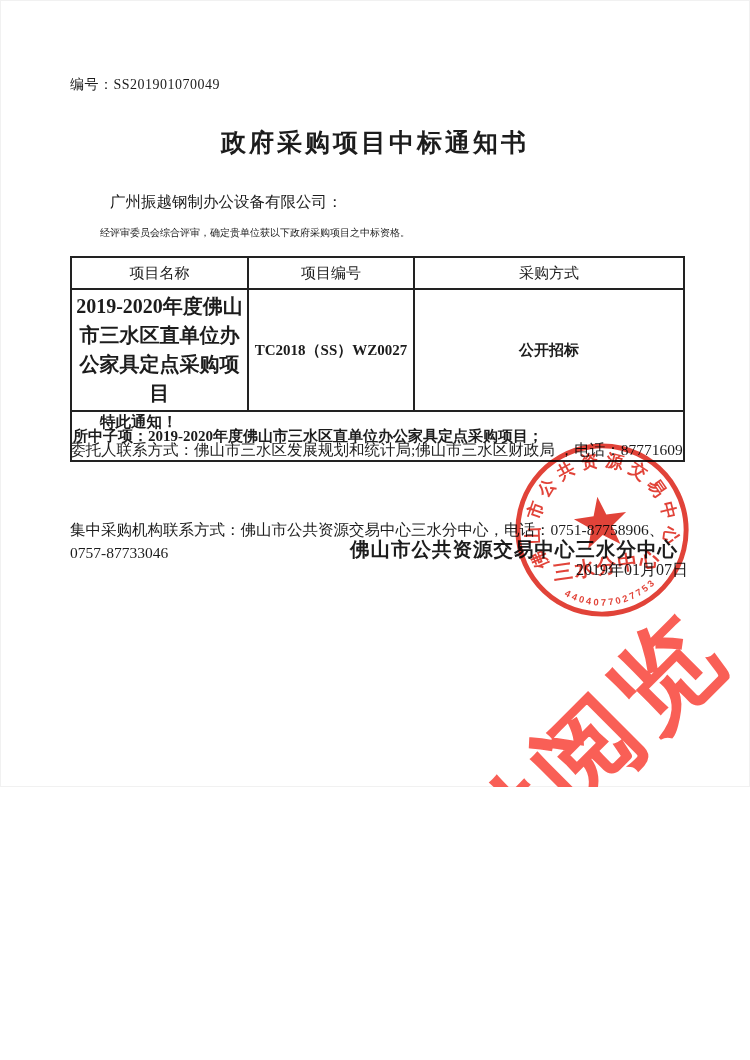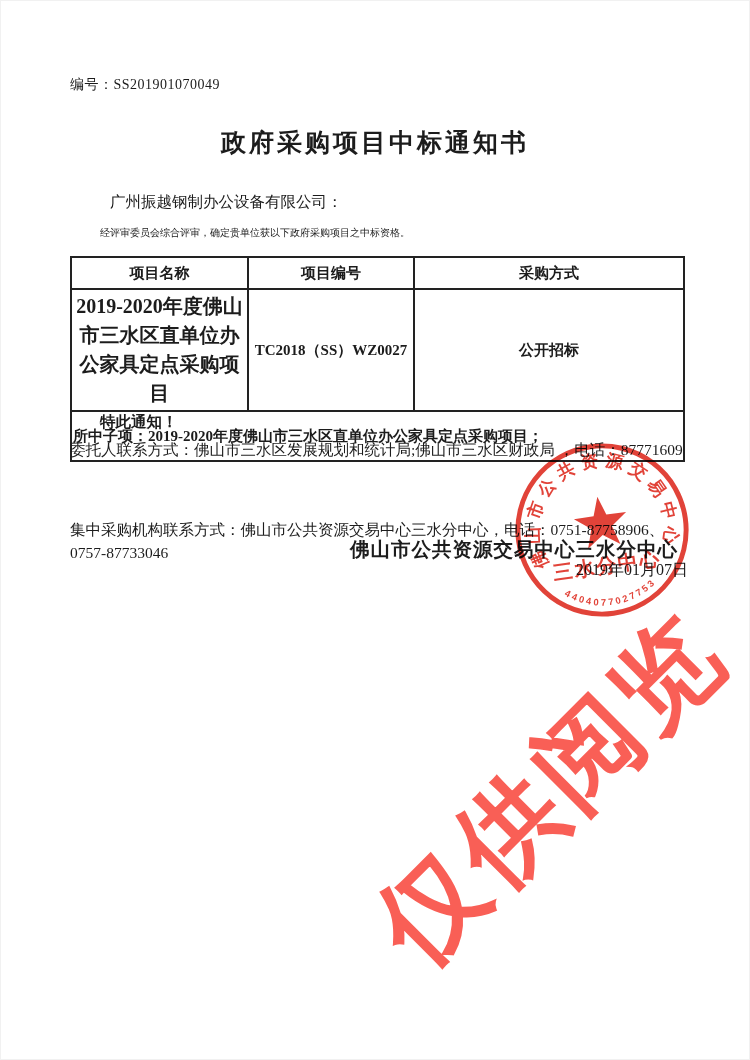--- a/index.html
+++ b/index.html
@@ -1,32 +1,32 @@
 <!DOCTYPE html>
 <html><head>
 <meta charset="utf-8">
 <style>
   html,body{margin:0;padding:0;background:#ffffff;}
   .page{
     position:relative;
-    width:750px;height:1060px;
+    width:750px;height:787px;
     background:#ffffff;
     overflow:hidden;
     font-family:"Liberation Serif","DejaVu Serif",serif;
     color:#1c1c1c;
     box-shadow:inset 0 0 0 1px #f1f1f1;
   }
   .abs{position:absolute;}
   .doc-number{left:70px;top:76px;font-size:14px;letter-spacing:.5px;}
   .doc-title{left:0;right:0;top:126px;text-align:center;font-size:25px;font-weight:bold;letter-spacing:3px;}
   .addressee{left:70px;top:192px;font-size:15.5px;margin-left:40px;}
   .intro{left:100px;top:226px;font-size:10px;}
   .notice-table{left:70px;top:256px;border-collapse:collapse;table-layout:fixed;width:613px;}
   .notice-table td{border:2px solid #222222;font-size:15px;text-align:center;vertical-align:middle;padding:2px 4px;}
-  .notice-table .hdr{height:26px;font-weight:bold;}
+  .notice-table .hdr{height:26px;font-weight:normal;}
   .notice-table .datarow td{height:68px;}
   .notice-table .proj-name{font-weight:bold;font-size:20px;line-height:1.45;}
   .notice-table .proj-no,.notice-table .method{font-weight:bold;font-size:15px;border-radius:28px;}
   .notice-table .subrow td{height:44px;text-align:left;font-weight:bold;padding-left:1px;}
   .notice{left:100px;top:412px;font-size:15.5px;font-weight:bold;}
   .contact1{left:70px;top:440px;font-size:15.5px;}
   .contact2{left:70px;top:470px;width:620px;font-size:15.5px;line-height:1.5;margin-top:48px;}
   .signature{right:72px;top:536px;font-size:19.5px;font-weight:600;letter-spacing:1px;}
   .sign-date{right:62px;top:560px;font-size:16px;}
   .stamp{

